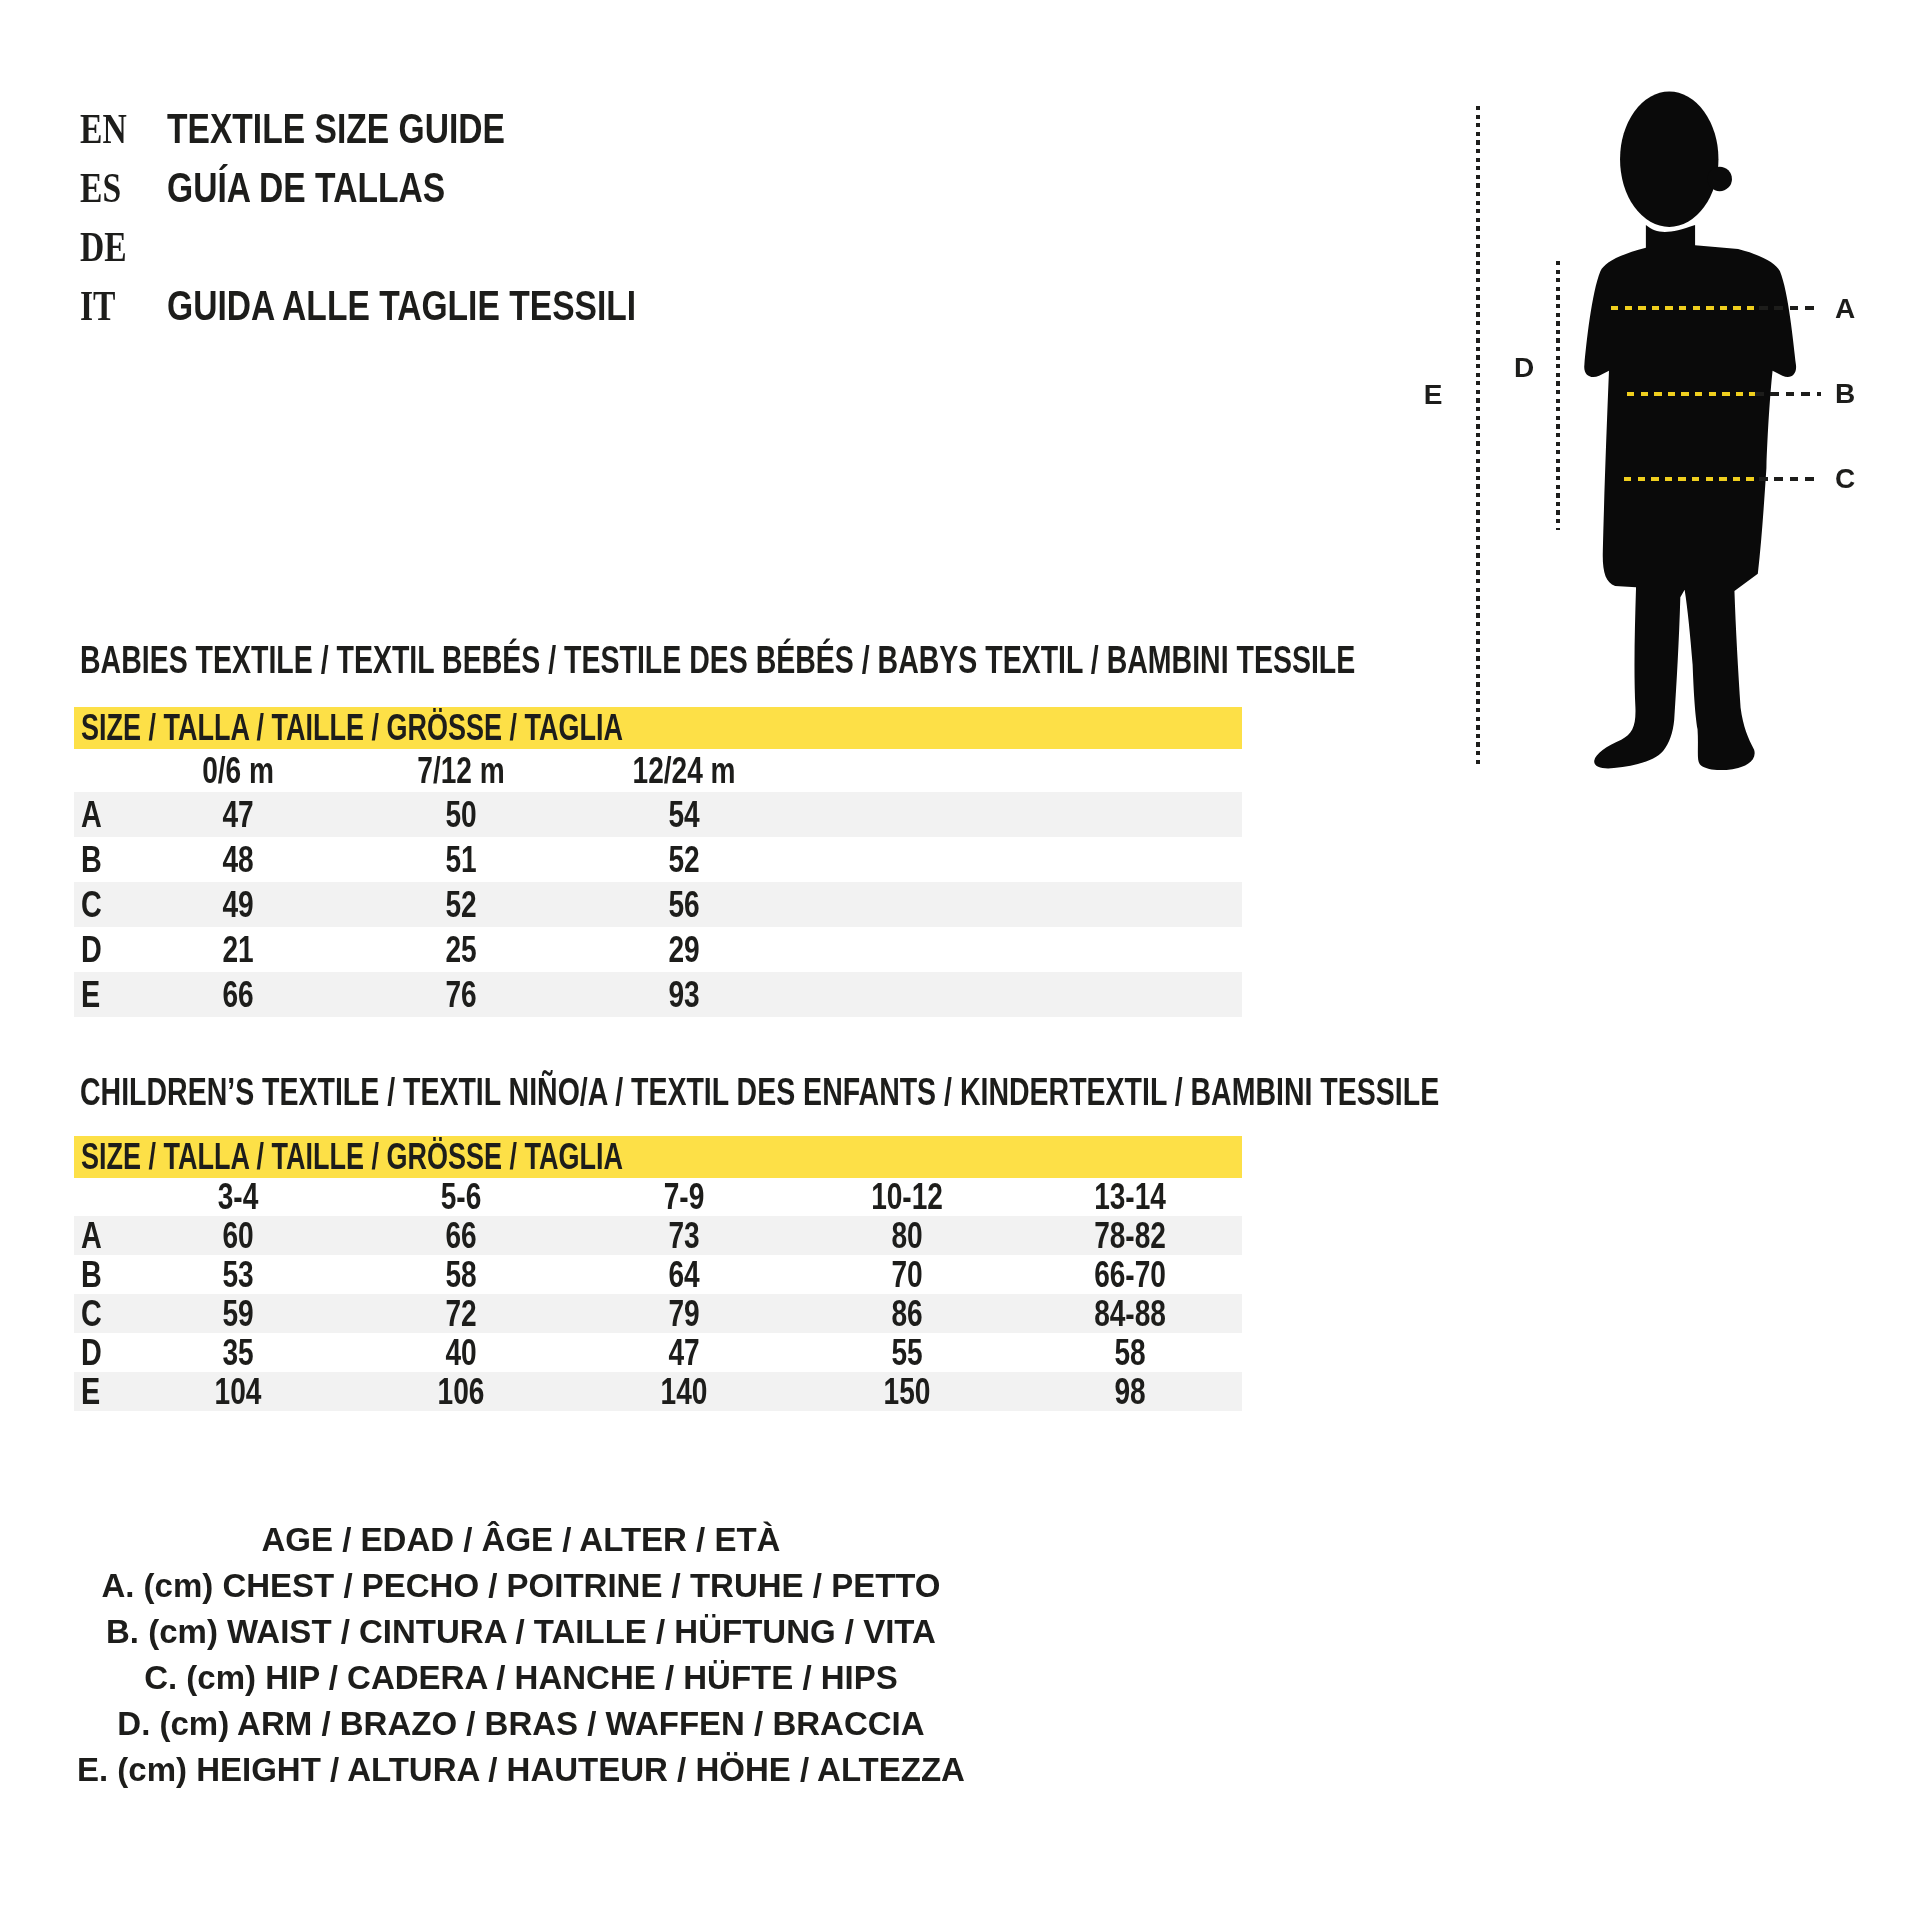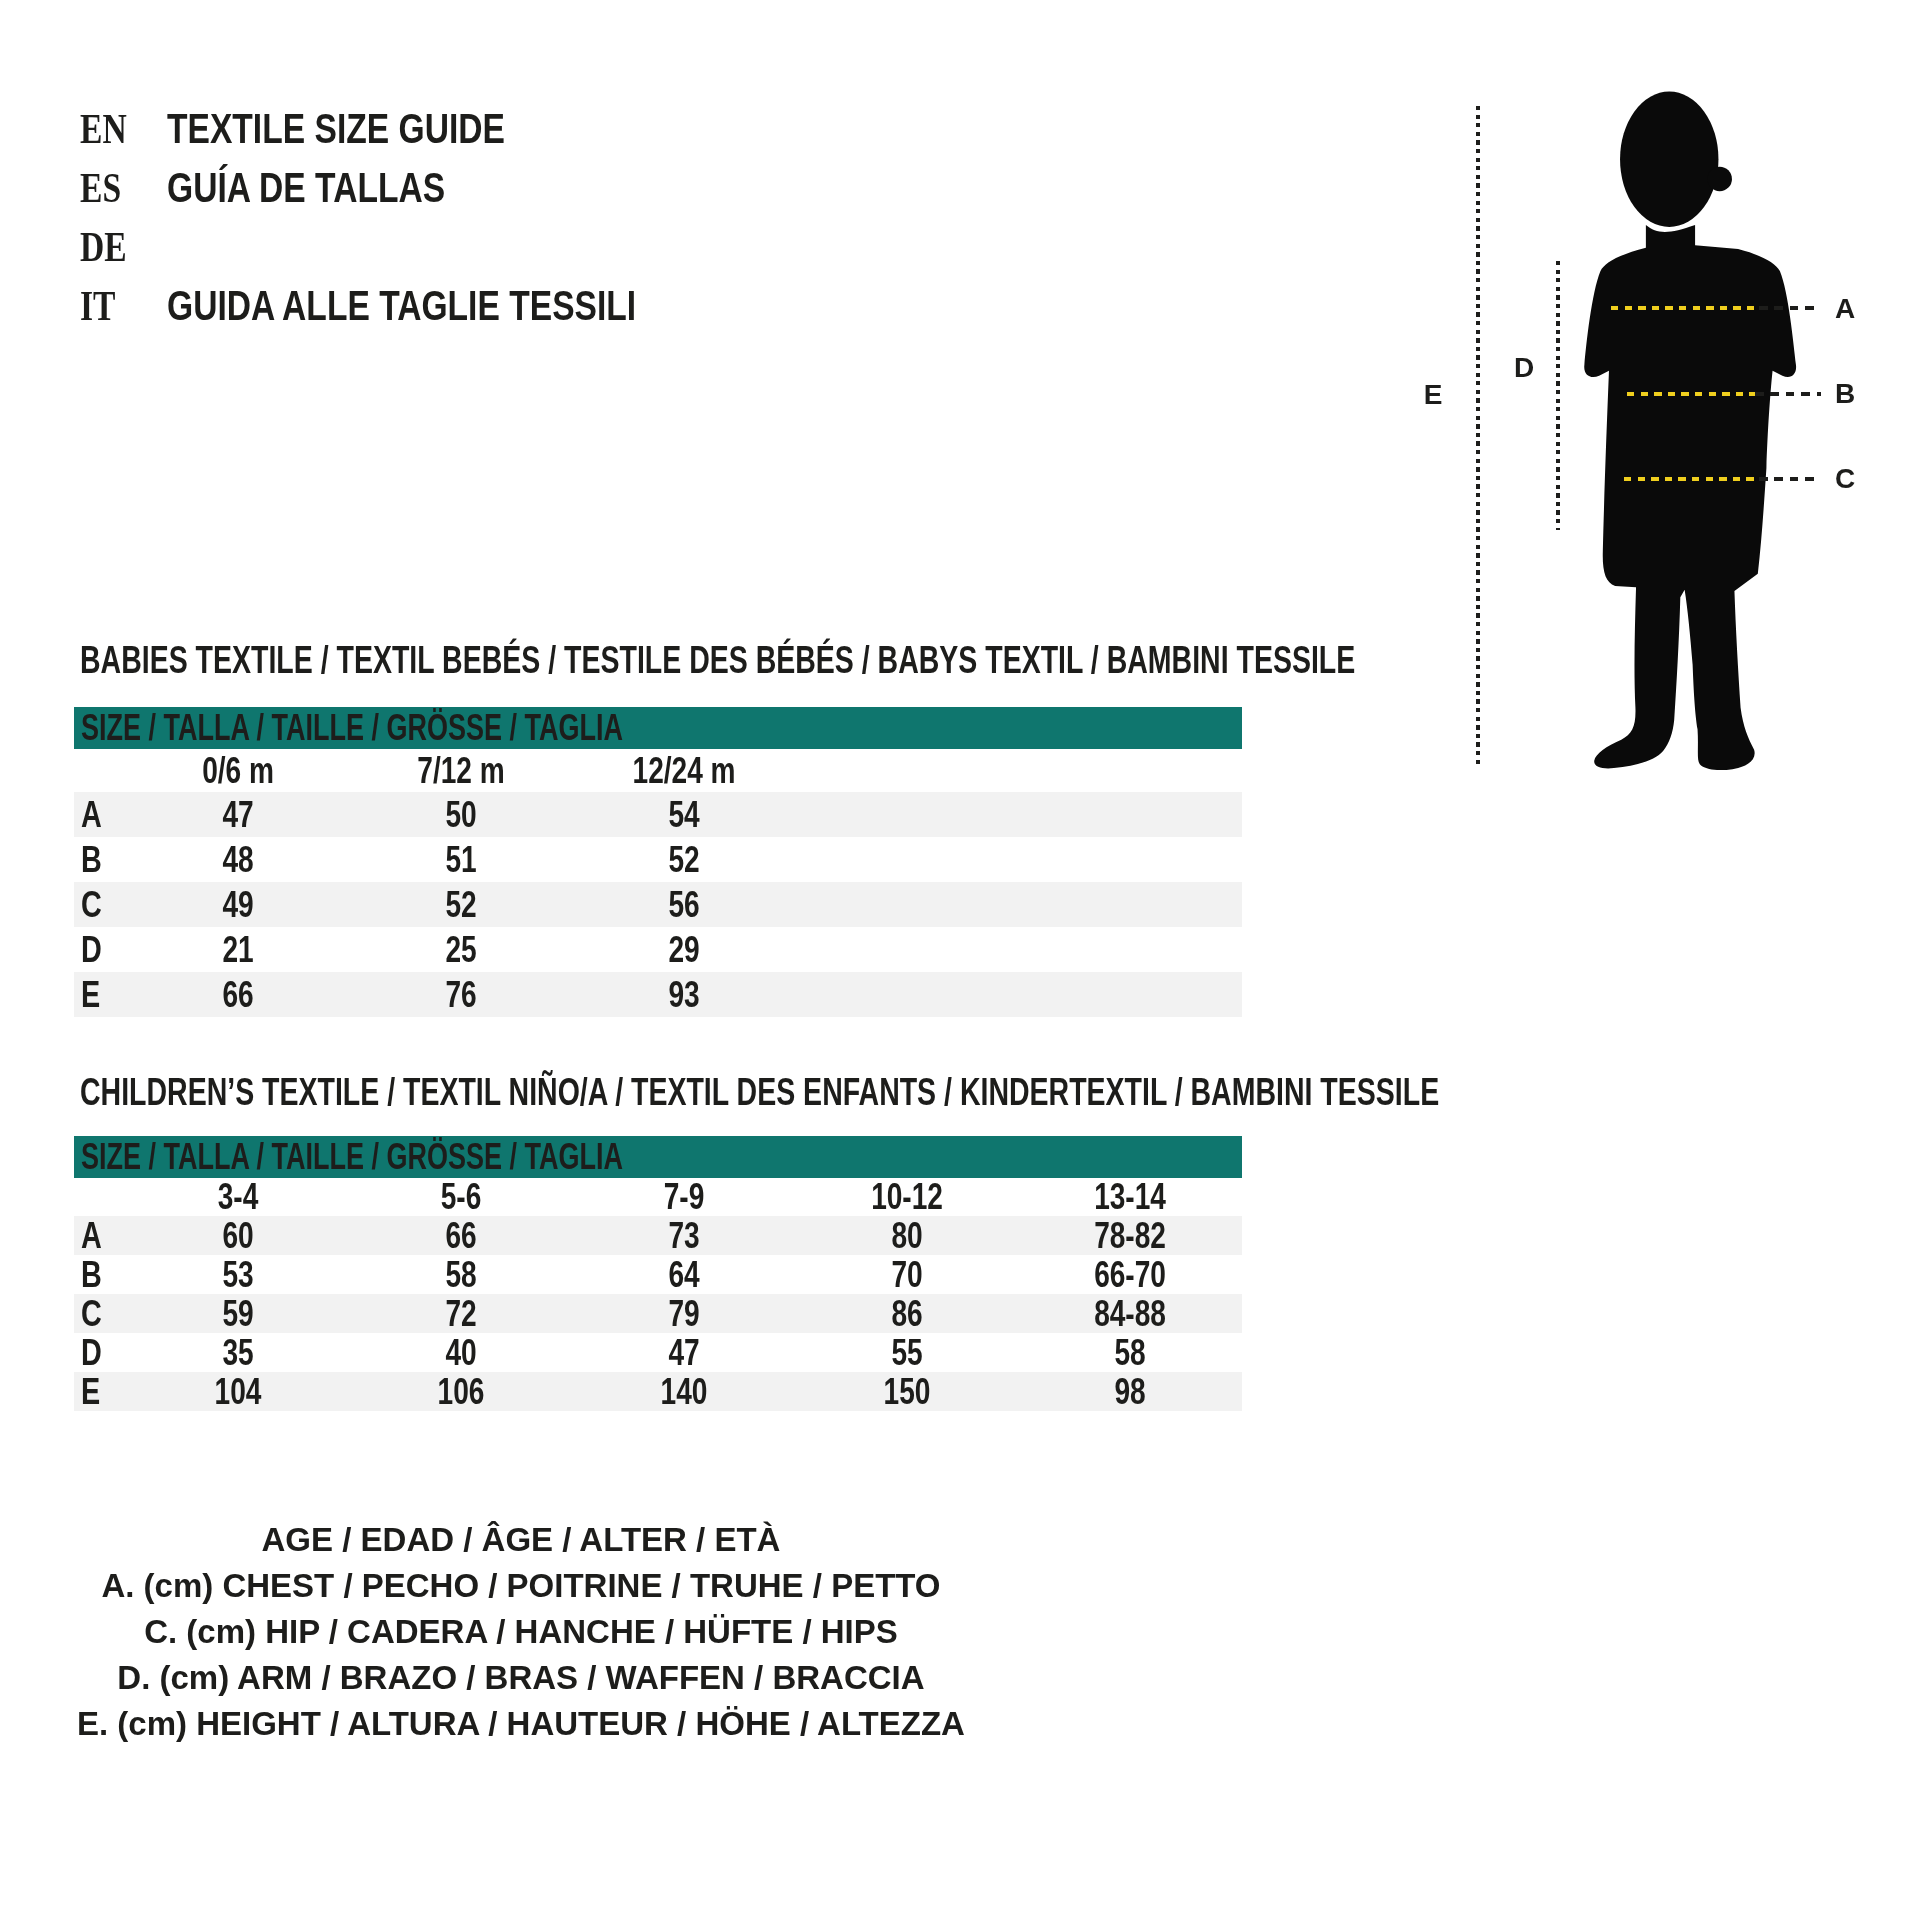--- a/index.html
+++ b/index.html
@@ -24,21 +24,21 @@
            background:repeating-linear-gradient(90deg,#1d1d1b 0 8.6px,transparent 8.6px 15.4px); }
   .hdash-yellow { position:absolute; height:3.7px;
            background:repeating-linear-gradient(90deg,#f0cf1e 0 7.4px,transparent 7.4px 13.6px); }
   .fig-label { position:absolute; font-size:28px; font-weight:bold; transform:translate(-50%,-50%); }
 
   
   .section-title { position:absolute; left:80px; font-size:38px; font-weight:bold; line-height:44px; }
 
   
   .size-table { position:absolute; left:74px; width:1168px; }
-  .size-bar { height:42px; background:#0f766e; display:flex; align-items:center;
+  .size-bar { height:42px; background:#fde047; display:flex; align-items:center;
               padding-left:7.4px; box-sizing:border-box; font-size:36px; font-weight:bold; }
   .tgrid { display:grid; grid-template-columns:53px repeat(5,223px); }
   .trow { display:contents; }
   .tcell { display:flex; align-items:center; justify-content:center;
            font-size:36px; font-weight:bold; }
   .tcell.rowlabel { justify-content:flex-start; padding-left:7.4px; box-sizing:border-box; }
   .t-babies .chead .tcell { height:43px; }
   .t-babies .drow .tcell { height:45px; }
   .t-children .chead .tcell { height:38px; }
   .t-children .drow .tcell { height:39px; }
@@ -313,20 +313,23 @@
   <div class="legend-block" id="legend-rows">
 
       <div class="legend-row">
         <span>AGE / EDAD / ÂGE / ALTER / ETÀ</span>
       </div>
 
       <div class="legend-row">
         <span>A. (cm) CHEST / PECHO / POITRINE / TRUHE / PETTO</span>
       </div>
 
+      <div class="legend-row">
+        <span>B. (cm) WAIST / CINTURA / TAILLE / HÜFTUNG / VITA</span>
+      </div>
 
       <div class="legend-row">
         <span>C. (cm) HIP / CADERA / HANCHE / HÜFTE / HIPS</span>
       </div>
 
       <div class="legend-row">
         <span>D. (cm) ARM / BRAZO / BRAS / WAFFEN / BRACCIA</span>
       </div>
 
       <div class="legend-row">

